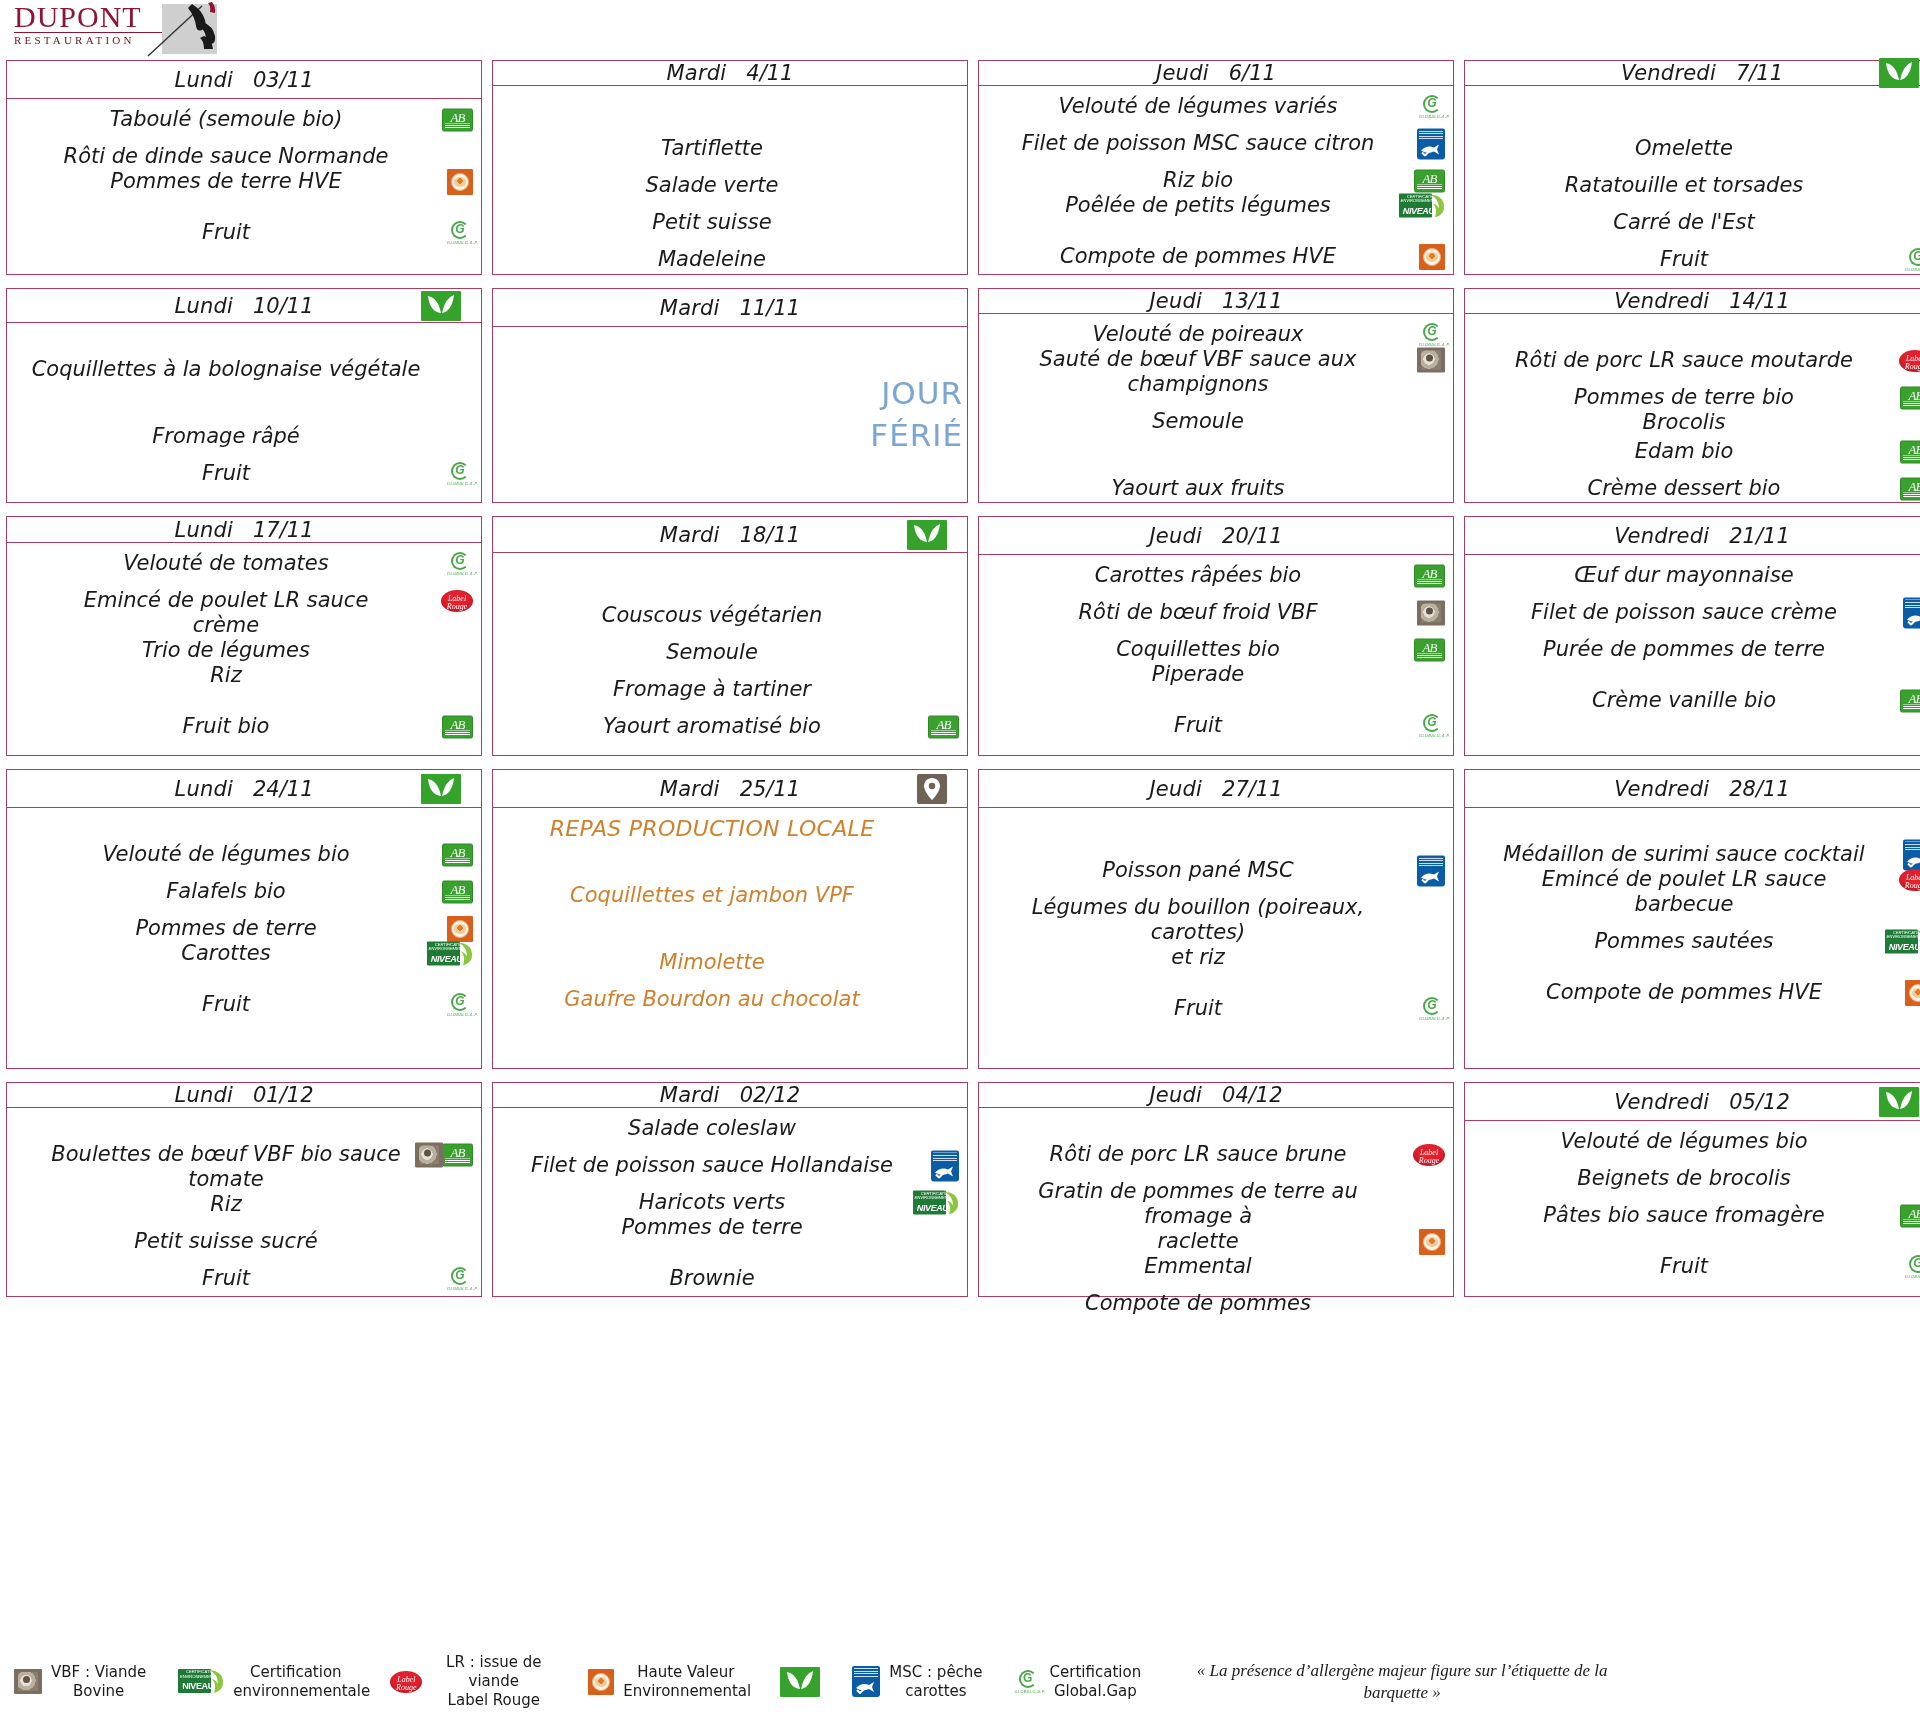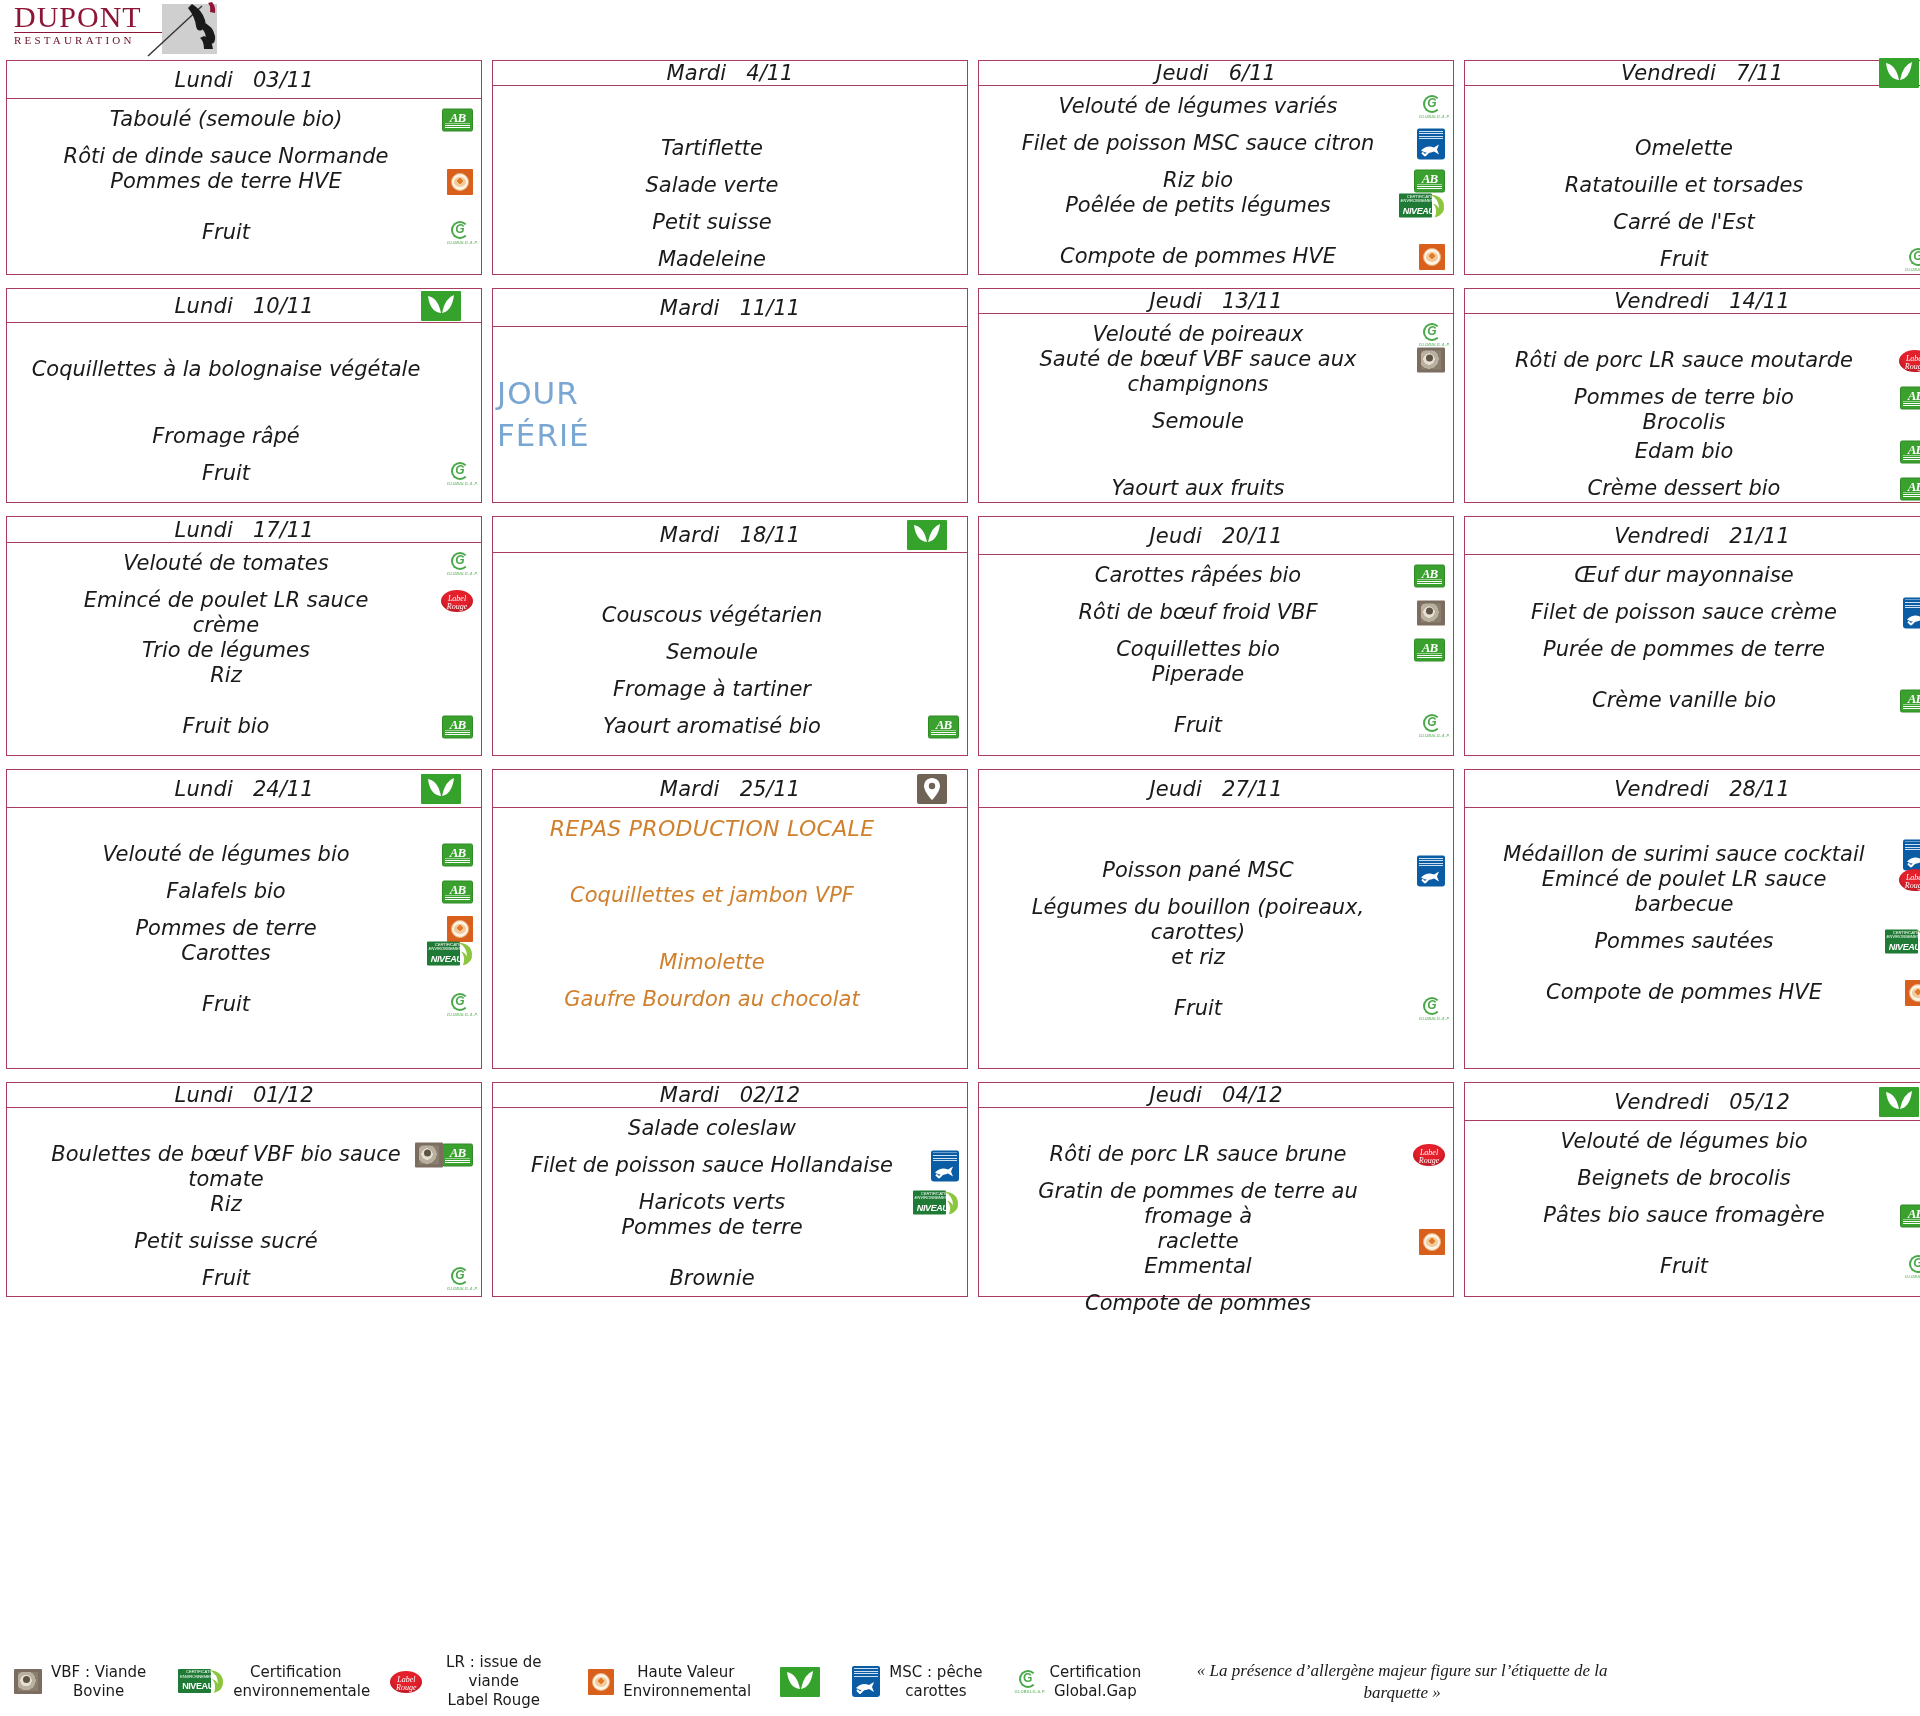--- a/index.html
+++ b/index.html
@@ -83,33 +83,33 @@
   .line.gap-lg { margin-top:26px; }
   .line.gap-xl { margin-top:42px; }
   .line .ic { position:absolute; right:4px; top:50%; transform:translateY(-50%); }
   .line .ic.ic2 { right:34px; }
   .spacer { flex:1 1 auto; min-height:6px; }
 
   
   .holiday {
     color:#79a6d2; font-family:"DejaVu Sans","Liberation Sans",sans-serif;
     font-style:normal; font-weight:400; font-size:31px; letter-spacing:1px;
-    text-align:left; line-height:42px; padding:0;
+    text-align:right; line-height:42px; padding:0;
   }
   .local .line { color:#d0802c; }
   .local .line.title { font-size:22px; letter-spacing:.3px; }
 
   
   .icon { display:inline-block; vertical-align:middle; position:relative; }
 
   
   .ic-ab { width:31px; height:23px; background:#3aa12f; border-radius:2px;
            border:1px solid #2f8a26; }
   .ic-ab .ab-t { position:absolute; left:0; right:0; top:1px; text-align:center;
-           color:#fff; font-family:"Liberation Serif",serif; font-weight:bold;
+           color:#fff; font-family:"Liberation Serif",serif; font-weight:normal;
            font-style:italic; font-size:13px; line-height:13px; letter-spacing:-1px; }
   .ic-ab .ab-b { position:absolute; left:2px; right:2px; bottom:2px; height:5px;
            background:repeating-linear-gradient(to bottom,#fff 0 1px,#3aa12f 1px 2px); }
 
   
   .ic-vbf { width:28px; height:25px; background:#7b6e60; border-radius:1px;
             overflow:hidden; }
   .ic-vbf .cow { position:absolute; left:4px; top:3px; width:20px; height:19px;
             background:radial-gradient(circle at 40% 45%, #e6e0d4 0 35%, #b9b0a0 36% 60%, #8a7e6e 61% 100%); }
   .ic-vbf .cowdot { position:absolute; left:9px; top:7px; width:7px; height:7px;

